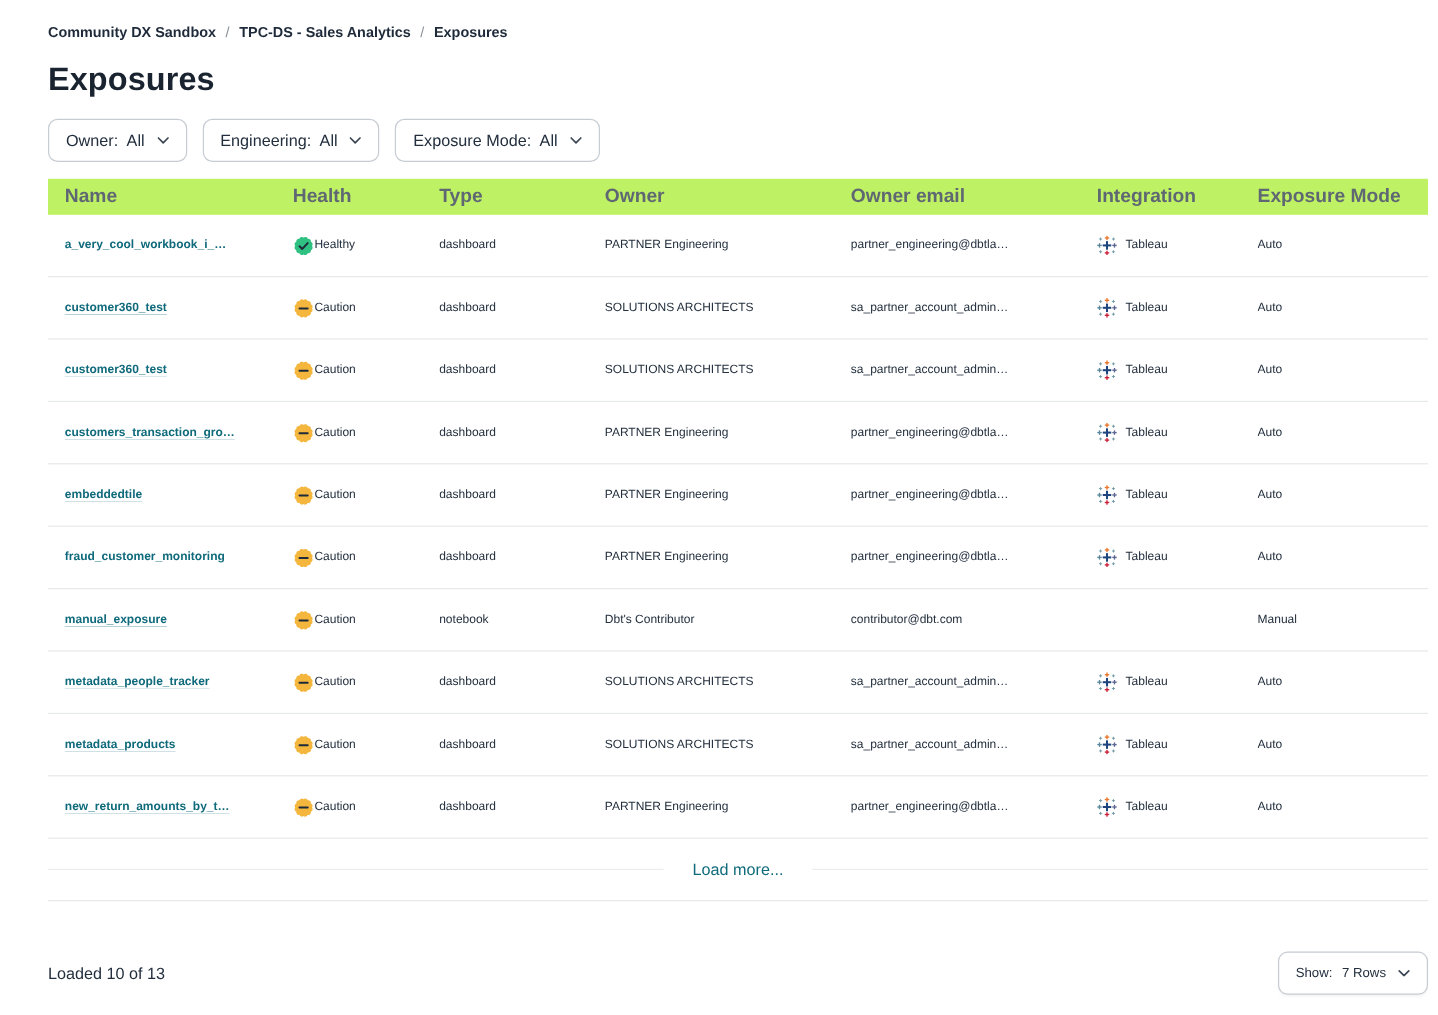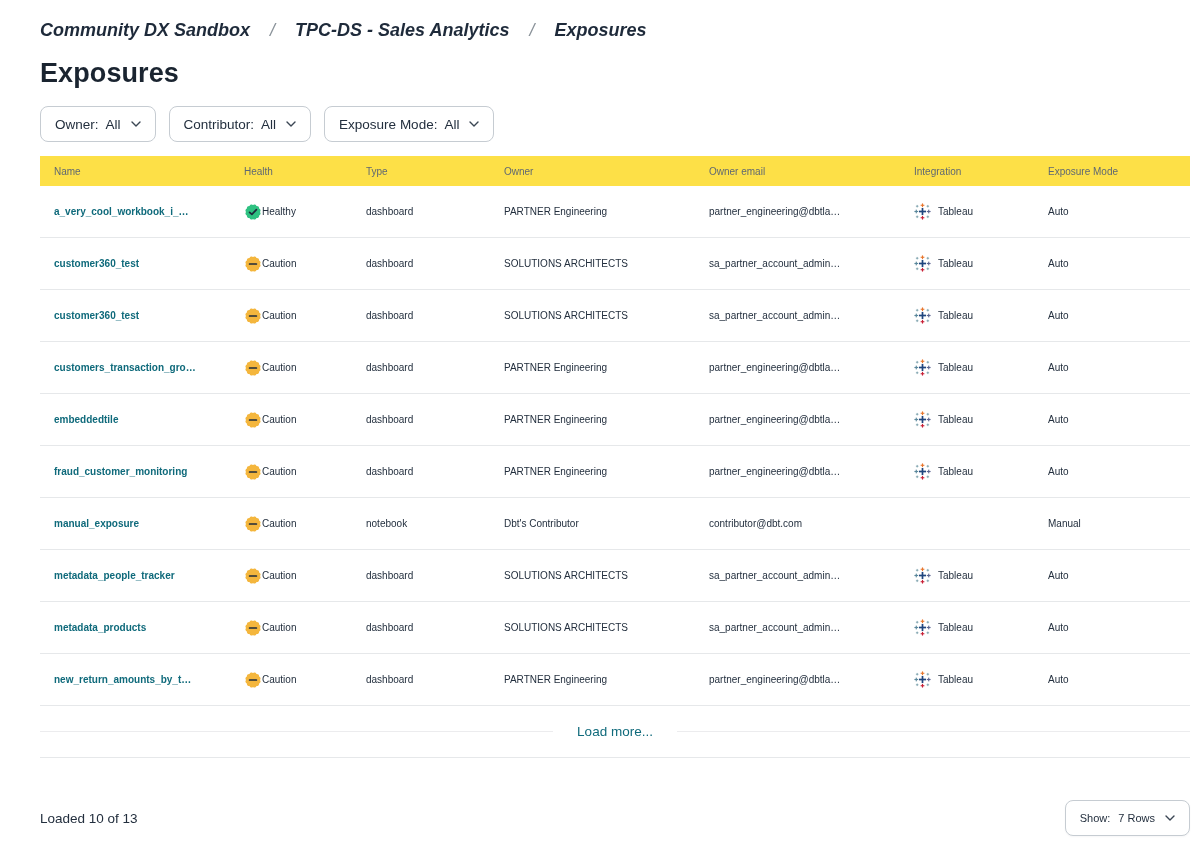--- a/index.html
+++ b/index.html
@@ -1,40 +1,40 @@
 <!DOCTYPE html>
 <html><head>
 <meta charset="utf-8">
 <style>
   * { box-sizing: border-box; margin: 0; padding: 0; }
   html, body { width: 1198px; height: 846px; background: #ffffff;
     font-family: "Liberation Sans", sans-serif; color: #232f3e; overflow: hidden; }
   .page { padding: 20px 8px 0 40px; }
 
   
-  .breadcrumb { display: flex; align-items: center; gap: 20px; font-size: 18px; font-weight: 700; color: #1e2a3a; font-style: italic; }
+  .breadcrumb { display: flex; align-items: center; gap: 8px; font-size: 12px; font-weight: 700; color: #1e2a3a; }
   .breadcrumb a { color: #1e2a3a; text-decoration: none; font-weight: 600; cursor: pointer; }
   .breadcrumb .sep { color: #8a9299; font-weight: 400; }
   .breadcrumb .current { font-weight: 700; }
 
   
   h1.page-title { font-size: 27px; font-weight: 700; color: #1a2430; margin-top: 17px; letter-spacing: 0.1px; }
 
   
   .filters { display: flex; gap: 13px; margin-top: 17px; align-items: center; }
   .filter-chip { display: inline-flex; align-items: center; height: 36px; padding: 0 14px;
     border: 1px solid #c6ccd2; border-radius: 8px; background: #fff; font-size: 13.5px; color: #232f3e; cursor: pointer; }
   .filter-chip .f-label { margin-right: 7px; }
   .filter-chip .f-value { margin-right: 10px; }
   .chev { display: inline-block; }
 
   
   .table { margin-top: 14px; width: 1150px; }
   .thead, .trow { display: grid; grid-template-columns: 204px 122px 138px 205px 205px 134px 1fr; align-items: center; }
-  .thead { background: #fde047; height: 30px; font-size: 10px; font-weight: 400; color: #5f6872; }
+  .thead { background: #bef264; height: 30px; font-size: 16px; font-weight: 700; color: #5f6872; }
   .hcell { padding-right: 8px; }
   .hcell.first, .cell.first { padding-left: 14px; }
   .trow { height: 52px; border-bottom: 1px solid #e6e8ea; font-size: 10px; }
   .cell { padding-right: 10px; white-space: nowrap; overflow: hidden; }
   a.name-link { color: #0f6a7b; font-weight: 700; text-decoration: underline; text-underline-offset: 3px; cursor: pointer; }
 
   
   .health-cell { display: flex; align-items: center; gap: 0; }
   .badge { width: 18px; height: 18px; display: inline-flex; }
   .badge svg { width: 18px; height: 18px; }
@@ -79,21 +79,21 @@
 
   <div class="filters">
     <button class="filter-chip">
       <span class="f-label">Owner:</span>
       <span class="f-value">All</span>
       <svg class="chev" width="10" height="6" viewBox="0 0 10 6">
           <polyline points="1,1 5,5 9,1" fill="none" stroke="#3b4654" stroke-width="1.4" stroke-linecap="round" stroke-linejoin="round"></polyline>
         </svg>
     </button>
     <button class="filter-chip">
-      <span class="f-label">Contributor:</span>
+      <span class="f-label">Engineering:</span>
       <span class="f-value">All</span>
       <svg class="chev" width="10" height="6" viewBox="0 0 10 6">
           <polyline points="1,1 5,5 9,1" fill="none" stroke="#3b4654" stroke-width="1.4" stroke-linecap="round" stroke-linejoin="round"></polyline>
         </svg>
     </button>
     <button class="filter-chip">
       <span class="f-label">Exposure Mode:</span>
       <span class="f-value">All</span>
       <svg class="chev" width="10" height="6" viewBox="0 0 10 6">
           <polyline points="1,1 5,5 9,1" fill="none" stroke="#3b4654" stroke-width="1.4" stroke-linecap="round" stroke-linejoin="round"></polyline>

